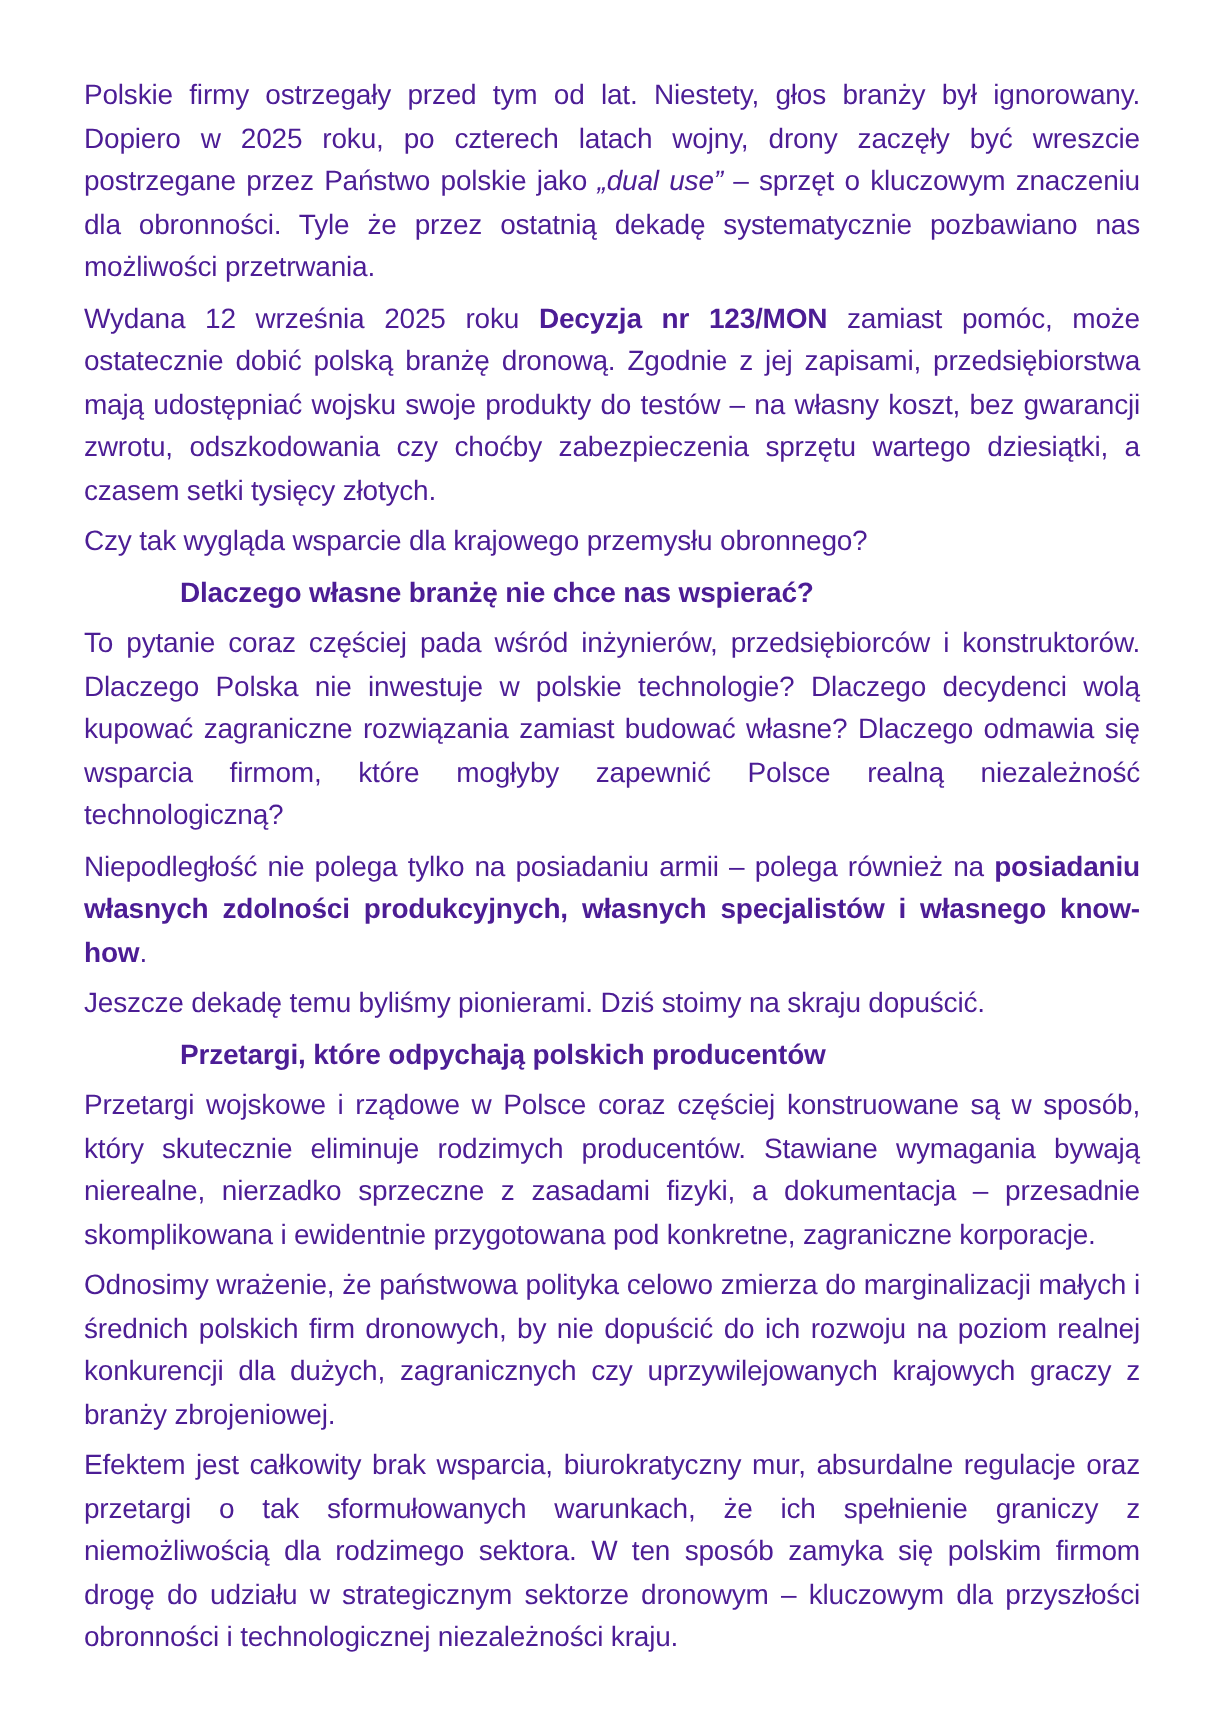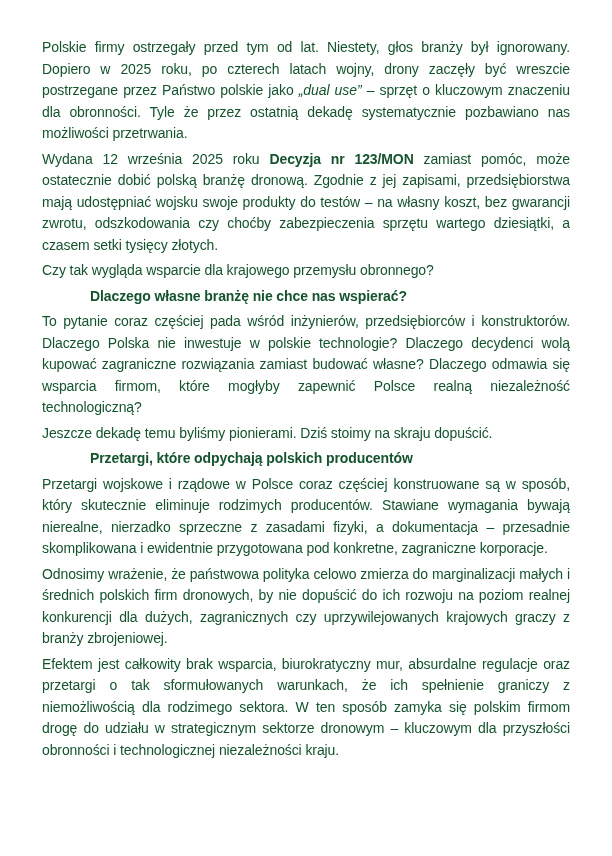--- a/index.html
+++ b/index.html
@@ -12,21 +12,21 @@
     height: 856px;
     overflow: hidden;
     font-family: "Liberation Sans", sans-serif;
   }
   .page {
     box-sizing: border-box;
     width: 612px;
     height: 856px;
     padding: 37px 42px 30px 42px;
     background: #ffffff;
-    color: #14532d;
+    color: #4c1d95;
     font-size: 14px;
     line-height: 21.5px;
     letter-spacing: -0.1px;
   }
   .block { margin: 0 0 4px 0; }
   .para { text-align: justify; text-justify: inter-word; }
   .para-left { text-align: left; }
   .heading {
     text-align: left;
     font-weight: 700;
@@ -45,20 +45,21 @@
 
 
   <p class="block para"><span class="normal">Wydana 12 września 2025 roku </span><span class="bold">Decyzja nr 123/MON</span><span class="normal"> zamiast pomóc, może ostatecznie dobić polską branżę dronową. Zgodnie z jej zapisami, przedsiębiorstwa mają udostępniać wojsku swoje produkty do testów – na własny koszt, bez gwarancji zwrotu, odszkodowania czy choćby zabezpieczenia sprzętu wartego dziesiątki, a czasem setki tysięcy złotych.</span></p>
 
   <p class="block para-left"><span class="normal">Czy tak wygląda wsparcie dla krajowego przemysłu obronnego?</span></p>
 
   <p class="block heading"><span>Dlaczego własne branżę nie chce nas wspierać?</span></p>
 
   <p class="block para"><span class="normal">To pytanie coraz częściej pada wśród inżynierów, przedsiębiorców i konstruktorów. Dlaczego Polska nie inwestuje w polskie technologie? Dlaczego decydenci wolą kupować zagraniczne rozwiązania zamiast budować własne? Dlaczego odmawia się wsparcia firmom, które mogłyby zapewnić Polsce realną niezależność technologiczną?</span></p>
 
+  <p class="block para"><span class="normal">Niepodległość nie polega tylko na posiadaniu armii – polega również na </span><span class="bold">posiadaniu własnych zdolności produkcyjnych, własnych specjalistów i własnego know-how</span><span class="normal">.</span></p>
 
   <p class="block para-left"><span class="normal">Jeszcze dekadę temu byliśmy pionierami. Dziś stoimy na skraju dopuścić.</span></p>
 
   <p class="block heading"><span>Przetargi, które odpychają polskich producentów</span></p>
 
   <p class="block para"><span class="normal">Przetargi wojskowe i rządowe w Polsce coraz częściej konstruowane są w sposób, który skutecznie eliminuje rodzimych producentów. Stawiane wymagania bywają nierealne, nierzadko sprzeczne z zasadami fizyki, a dokumentacja – przesadnie skomplikowana i ewidentnie przygotowana pod konkretne, zagraniczne korporacje.</span></p>
 
   <p class="block para"><span class="normal">Odnosimy wrażenie, że państwowa polityka celowo zmierza do marginalizacji małych i średnich polskich firm dronowych, by nie dopuścić do ich rozwoju na poziom realnej konkurencji dla dużych, zagranicznych czy uprzywilejowanych krajowych graczy z branży zbrojeniowej.</span></p>
 
   <p class="block para"><span class="normal">Efektem jest całkowity brak wsparcia, biurokratyczny mur, absurdalne regulacje oraz przetargi o tak sformułowanych warunkach, że ich spełnienie graniczy z niemożliwością dla rodzimego sektora. W ten sposób zamyka się polskim firmom drogę do udziału w strategicznym sektorze dronowym – kluczowym dla przyszłości obronności i technologicznej niezależności kraju.</span></p>

